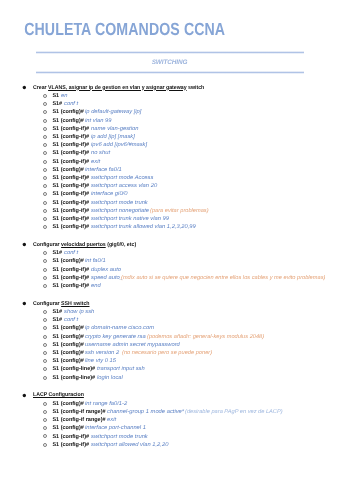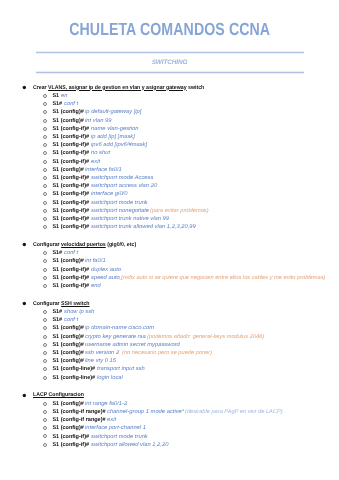--- a/index.html
+++ b/index.html
@@ -1,19 +1,19 @@
 <!DOCTYPE html>
 <html><head>
 <meta charset="utf-8">
 <style>
   html,body{margin:0;padding:0;}
   body{width:339px;height:480px;background:#ffffff;overflow:hidden;
        font-family:"Liberation Sans",sans-serif;-webkit-font-smoothing:antialiased;text-rendering:geometricPrecision;}
   .page{position:relative;width:339px;height:480px;background:#fff;}
-  .title{position:absolute;left:0;right:0;top:18.6px;text-align:center;
+  .title{position:absolute;left:0;right:0;top:18.6px;text-align:left;
          font-size:17.6px;font-weight:bold;color:#86A5D6;letter-spacing:.1px;}
   .title span{display:inline-block;transform:scaleX(.806);transform-origin:center;}
   .rule{position:absolute;left:36px;width:268px;height:3px;
         background:linear-gradient(to bottom,rgba(255,255,255,0) 0%,rgba(188,204,232,.55) 25%,rgba(176,195,230,1) 50%,rgba(199,214,238,.5) 78%,rgba(255,255,255,0) 100%);}
   .rule1{top:51px;}
   .rule2{top:70.8px;}
   .subtitle{position:absolute;left:0;right:0;top:58.6px;text-align:center;
             font-size:6.4px;font-style:italic;font-weight:bold;color:#9CB4DD;letter-spacing:-0.1px;}
   .content{position:absolute;left:0;top:0;width:339px;}
   .sec{margin:0 0 9.4px 0;}

